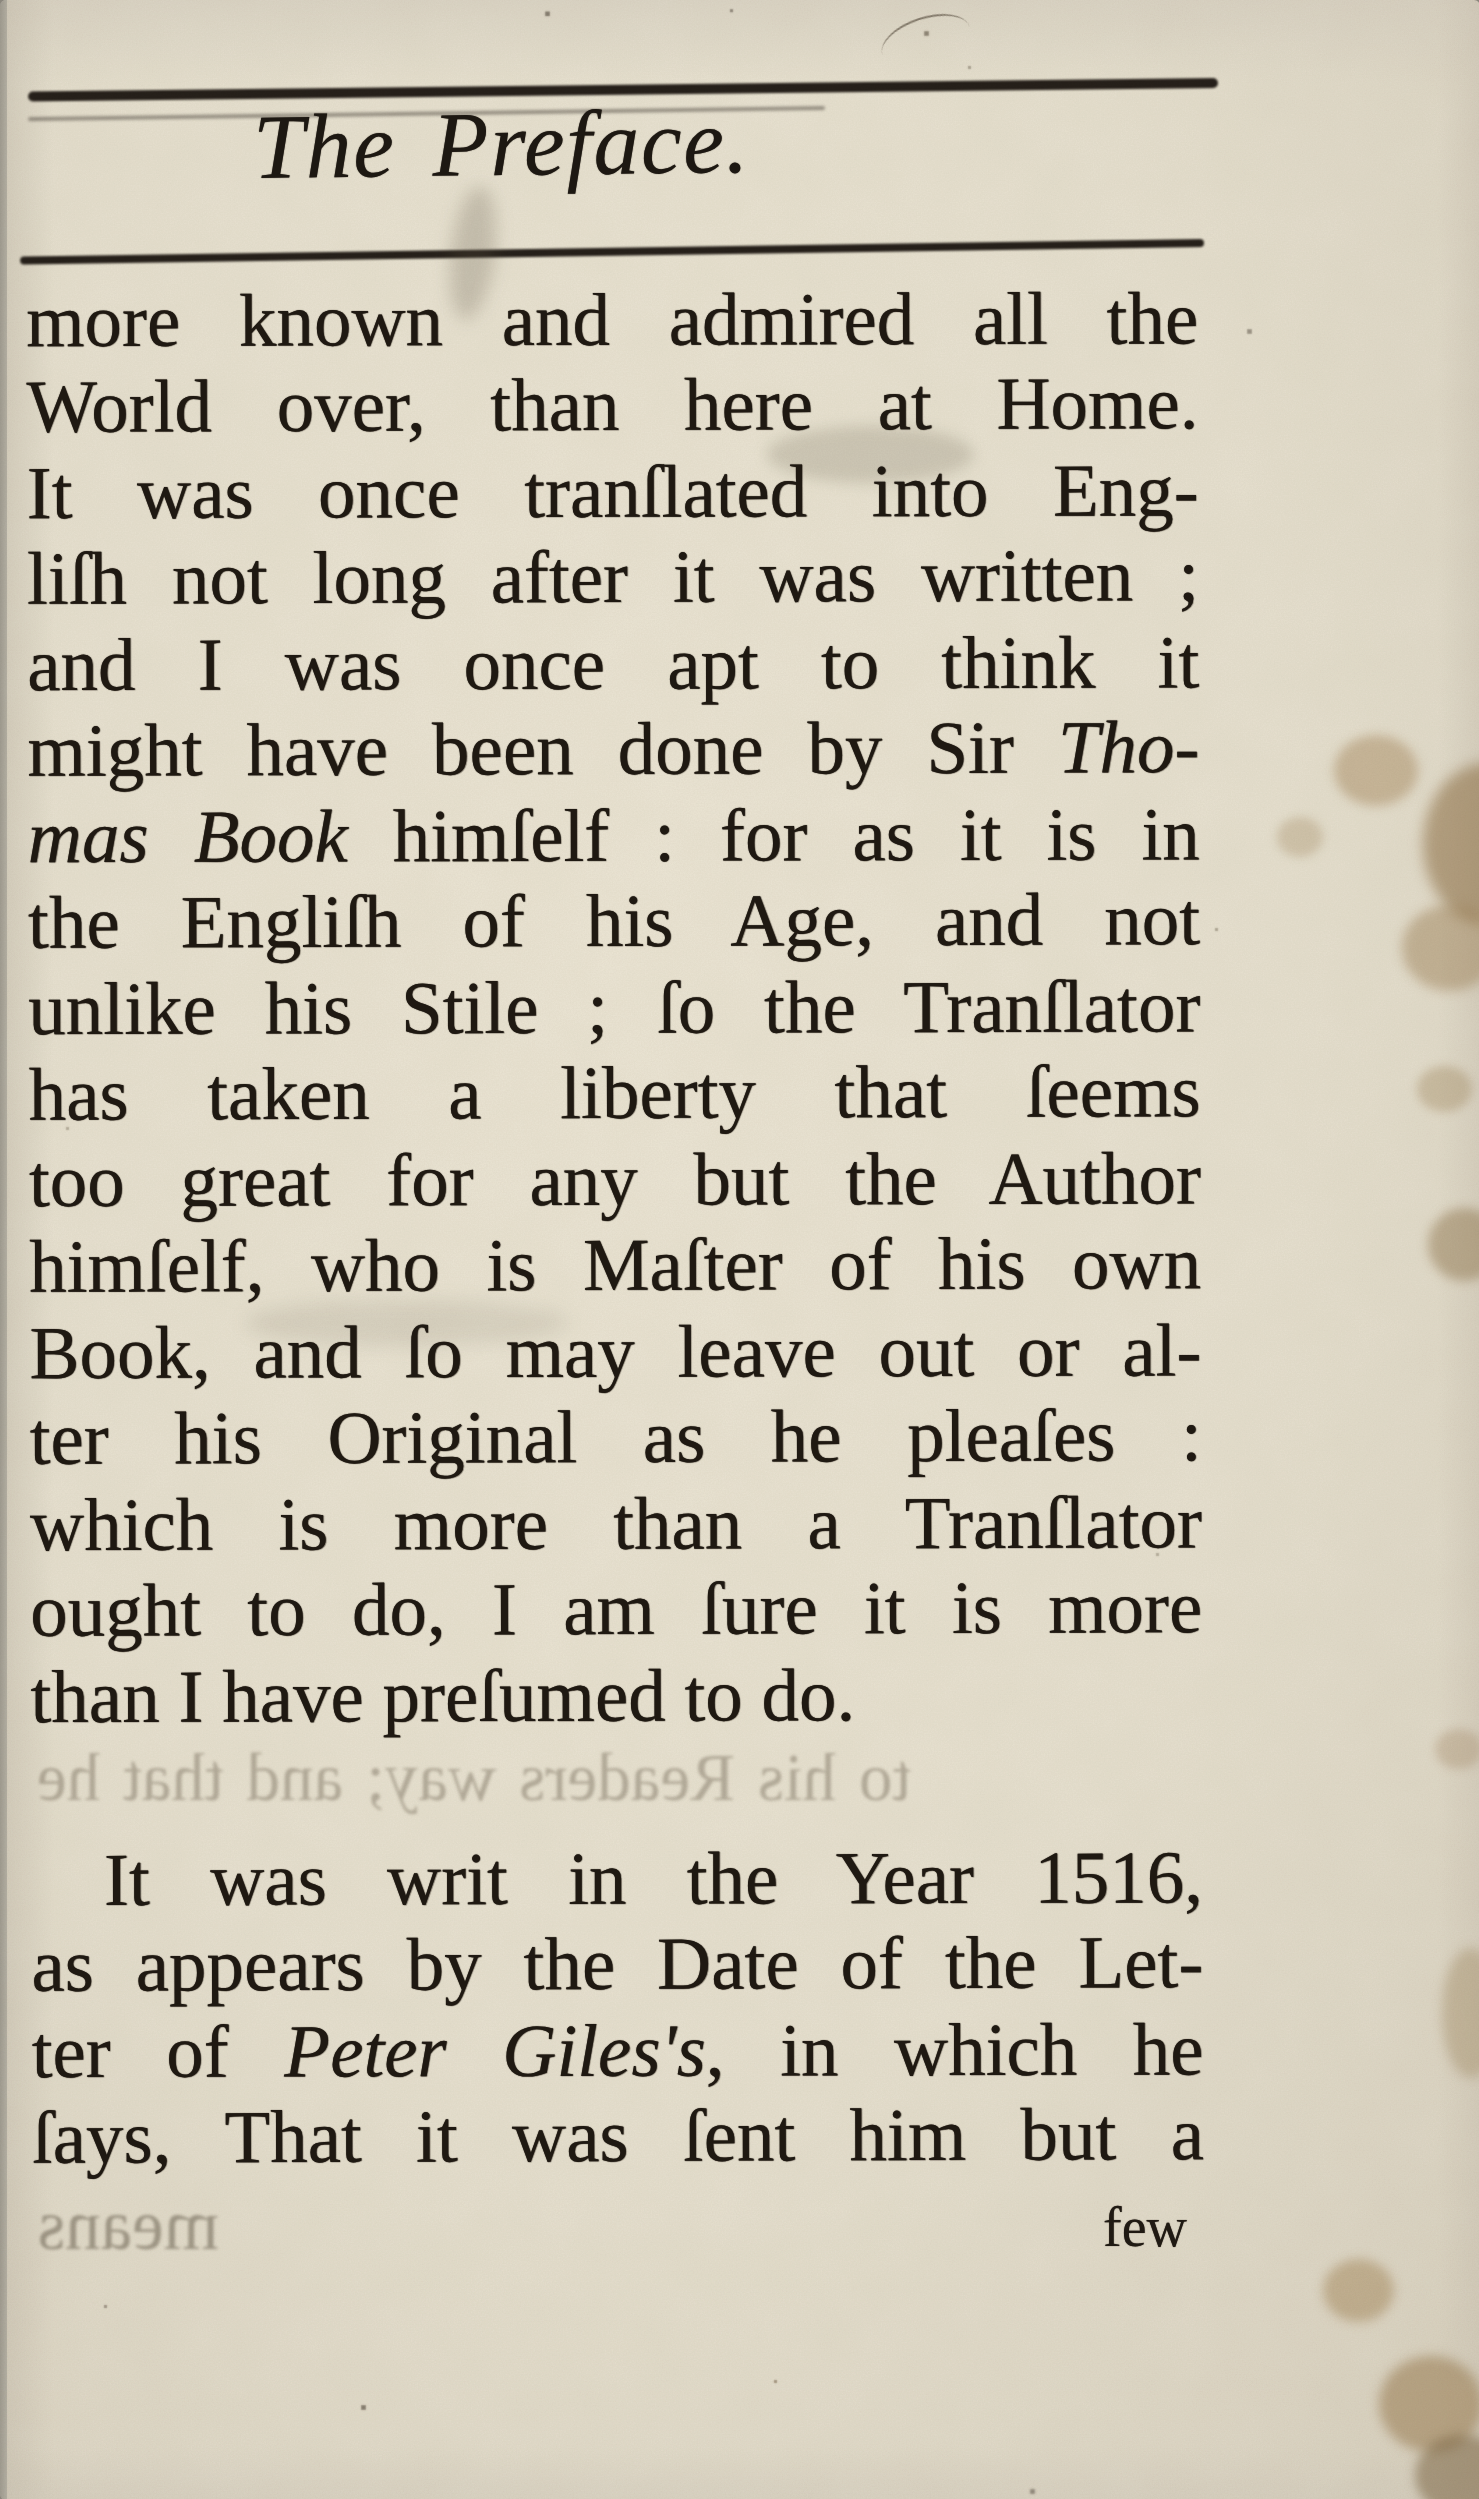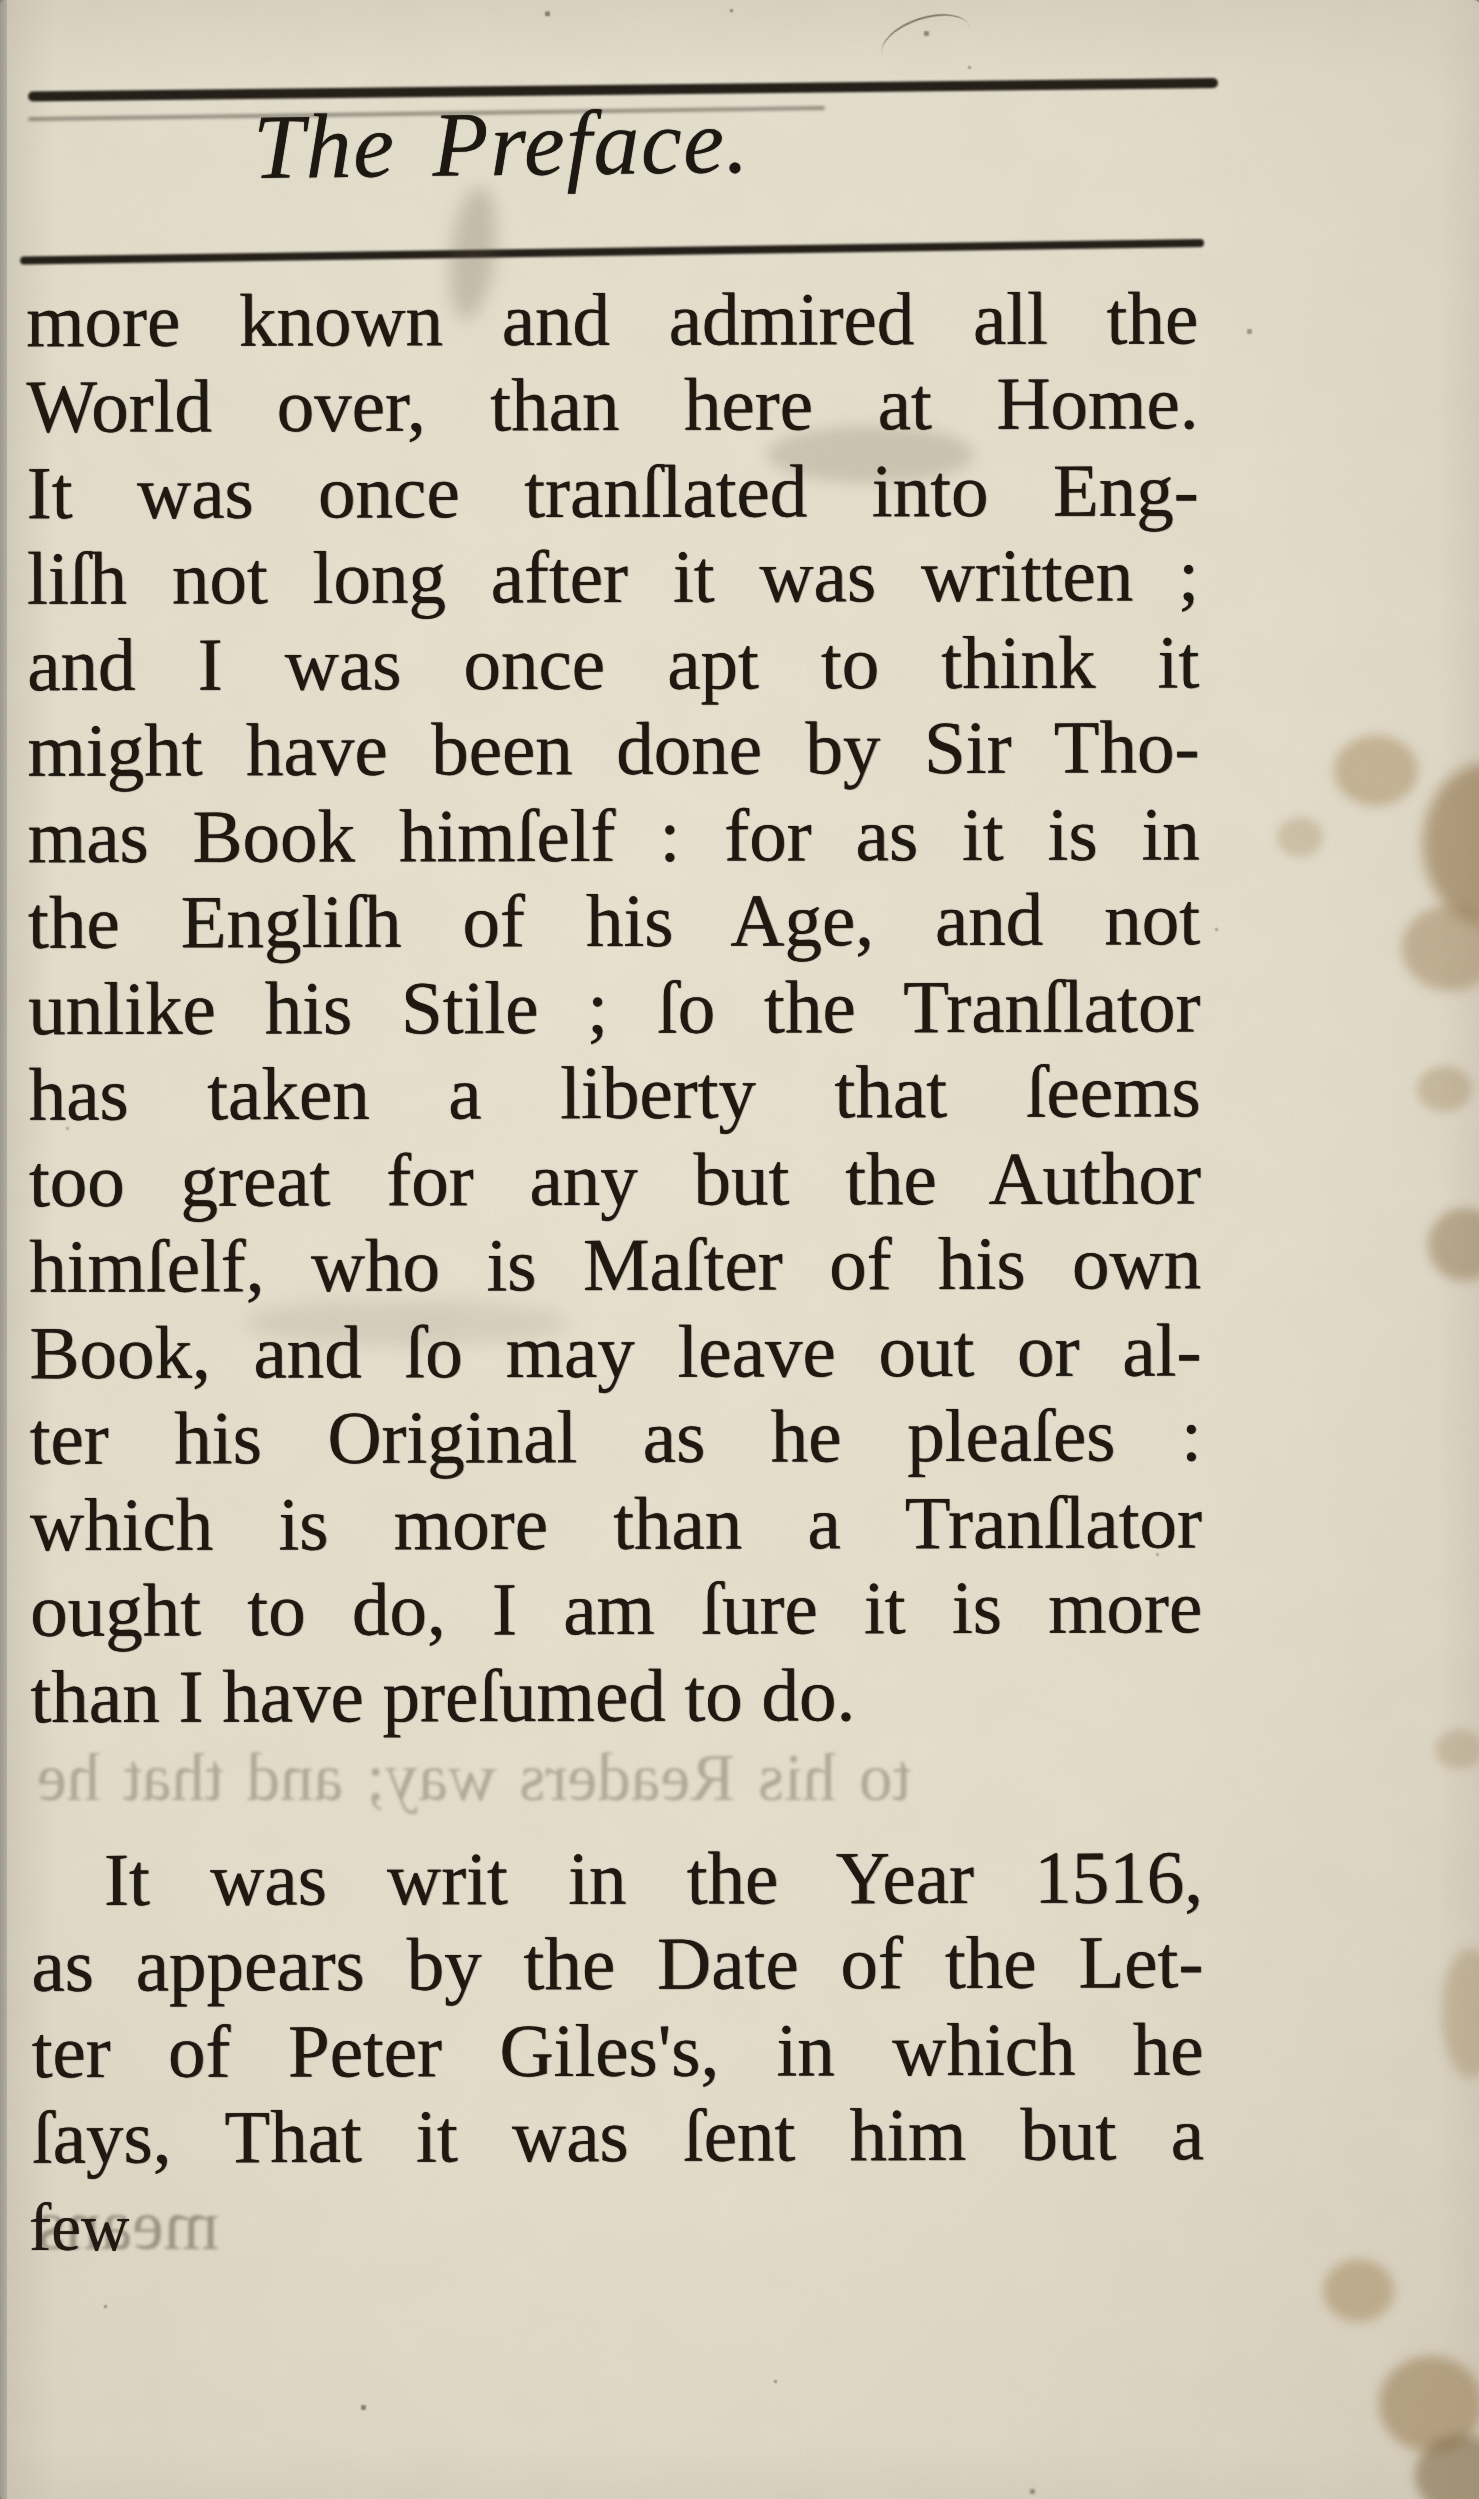--- a/index.html
+++ b/index.html
@@ -37,27 +37,27 @@
   
   .body-text{
     position:absolute;left:29px;top:276px;width:1172px;
     color:#1f1912;font-size:75px;line-height:86px;
     transform:rotate(-.18deg);
     text-shadow:0 0 1px rgba(28,20,12,.85), 0.8px 0.4px 0.7px rgba(28,20,12,.35);
   }
   .line{text-align:justify;text-align-last:justify;text-justify:inter-word;}
   .line.no-just{text-align-last:left;}
   .line.indent{padding-left:73px;}
-  .line .it{}
+  .line .it{font-style:italic;}
   .line:nth-child(odd){transform:translateY(0.8px) rotate(.05deg);}
   .paragraph.para-gap{margin-top:97px;}
   
   .catchword{
     position:absolute;left:29px;top:2184px;width:1158px;
-    text-align:left;font-size:67px;line-height:86px;color:#201a13;
+    text-align:right;font-size:56px;line-height:86px;color:#201a13;
     text-shadow:0 0 1px rgba(28,20,12,.85);
   }
   
   .ghost{position:absolute;transform:scaleX(-1);filter:blur(1.8px);
     font-size:67px;line-height:77px;pointer-events:none;}
   .ghost-1{left:37px;top:1739px;width:874px;color:rgba(84,74,56,.34);
     text-align:justify;text-align-last:justify;}
   .ghost-2{left:35px;top:2187px;width:184px;color:rgba(72,62,46,.42);font-size:71px;}
   
   .smudge{position:absolute;border-radius:50%;pointer-events:none;}

